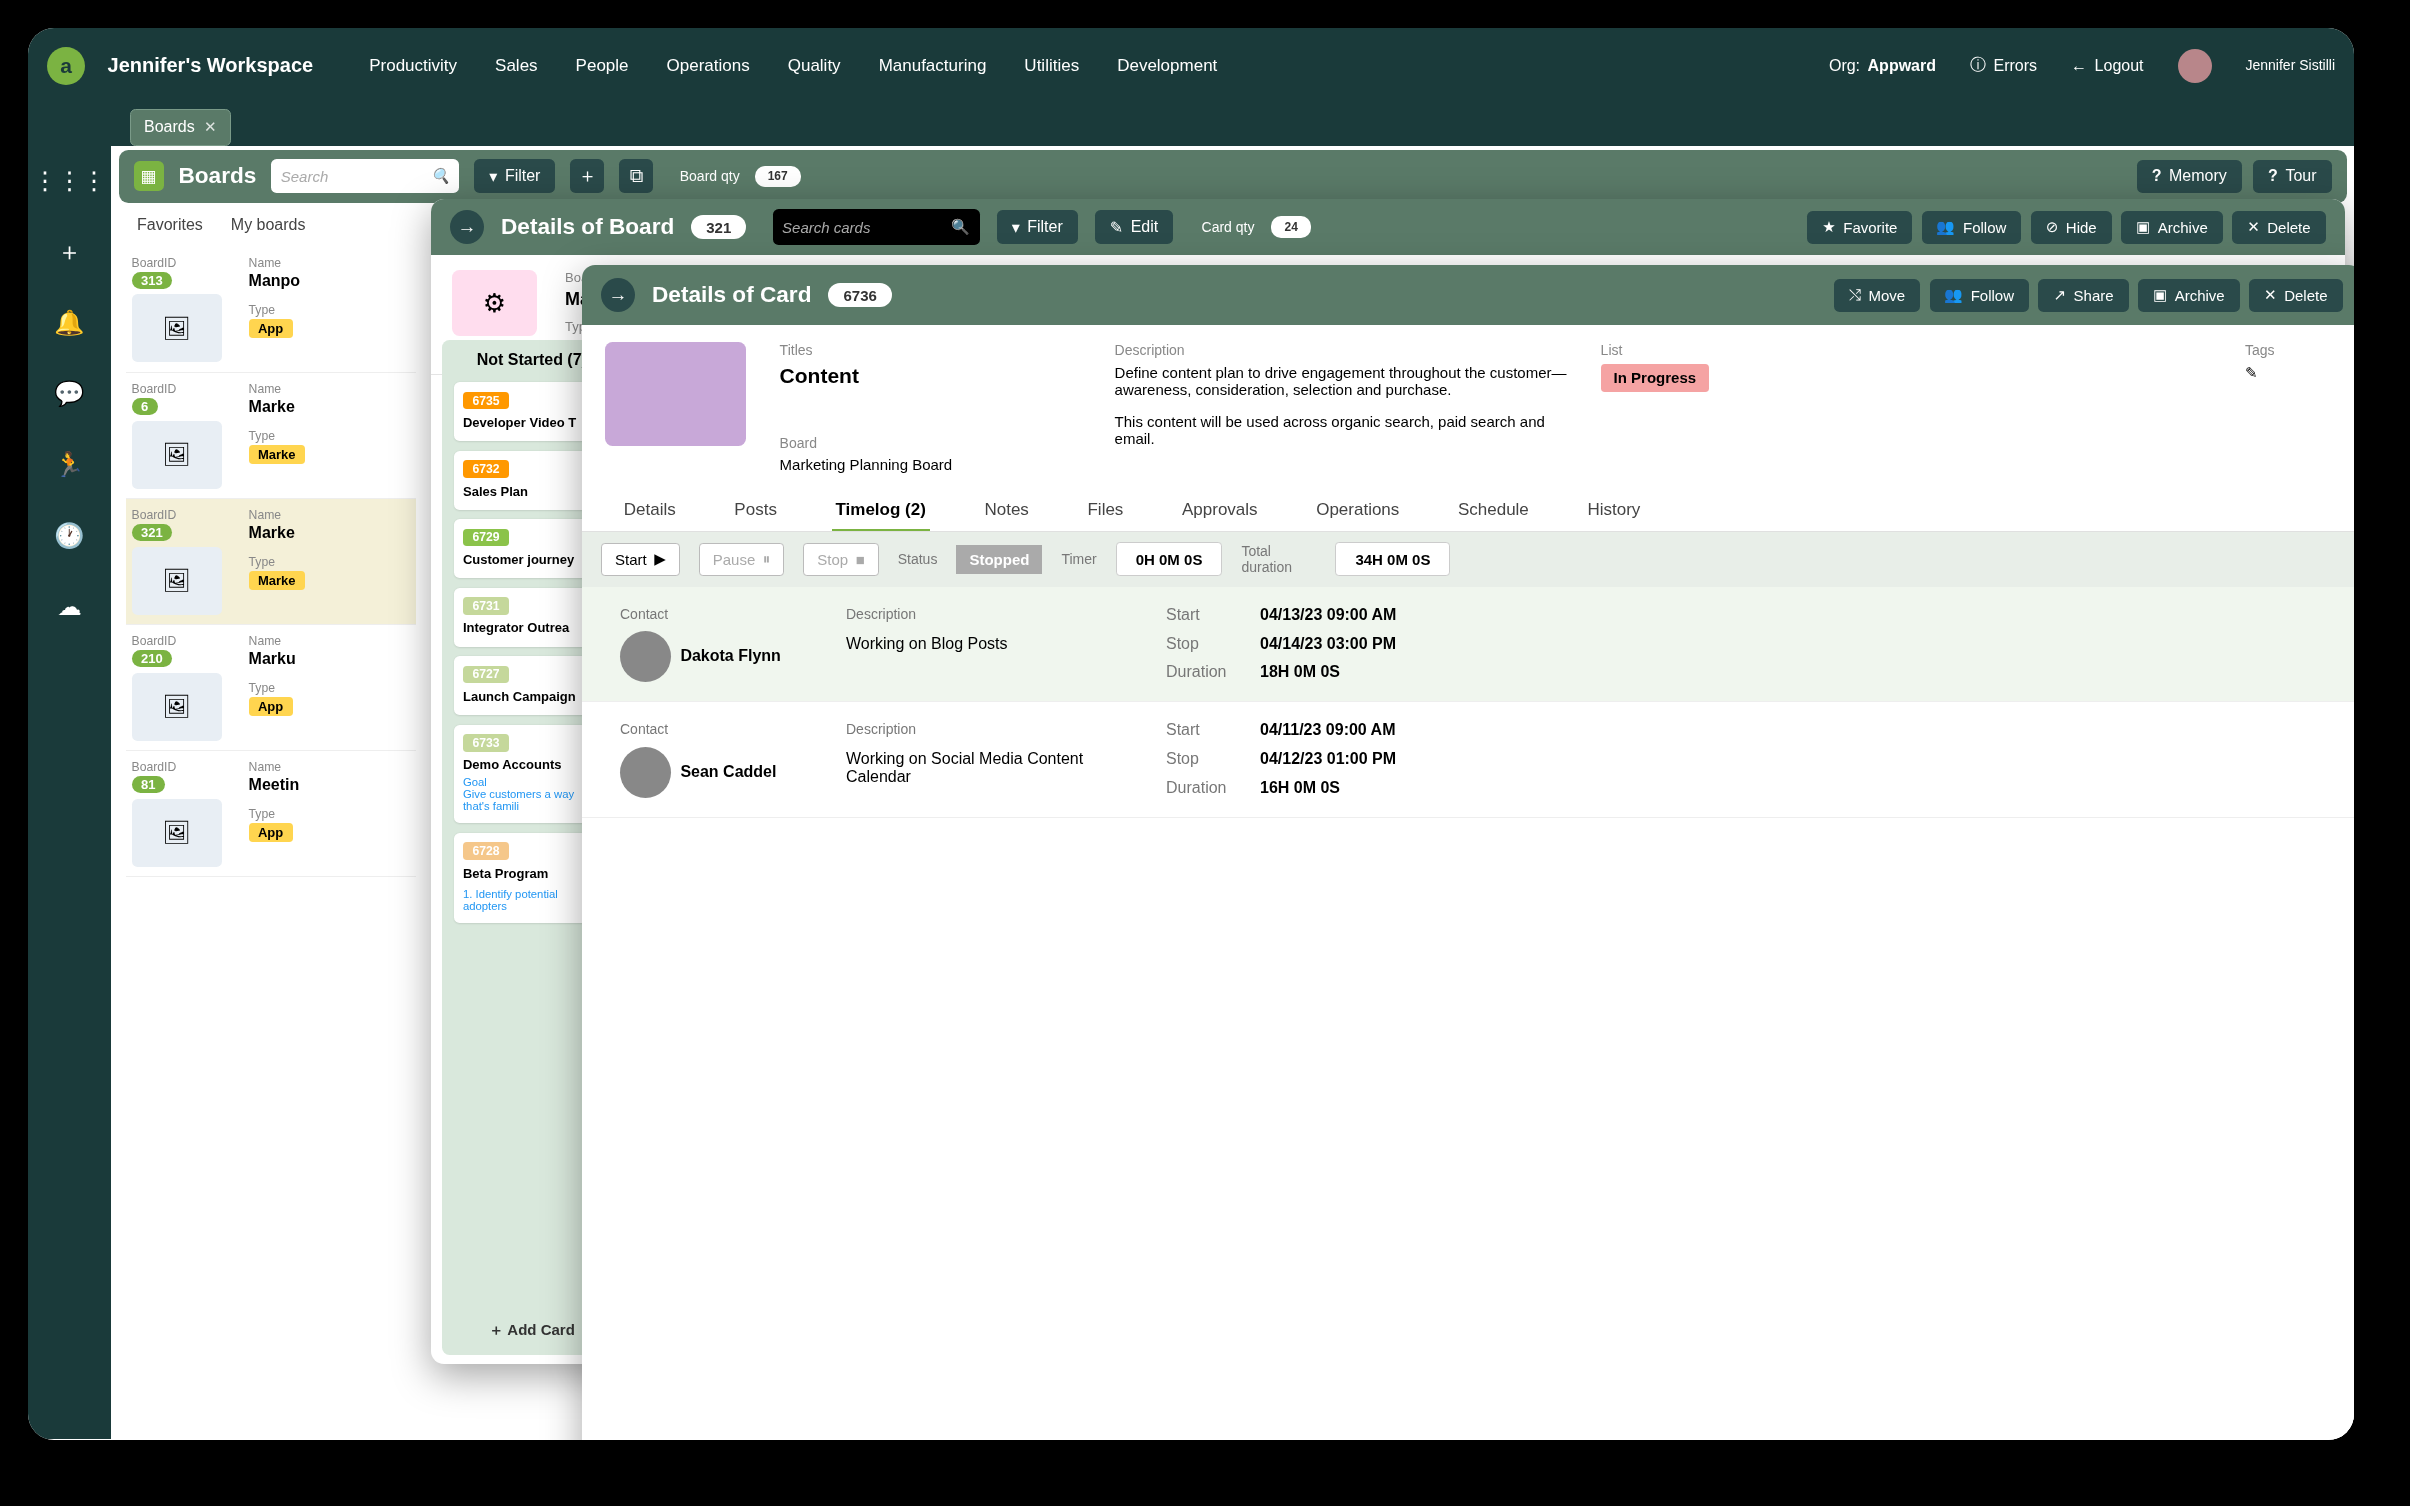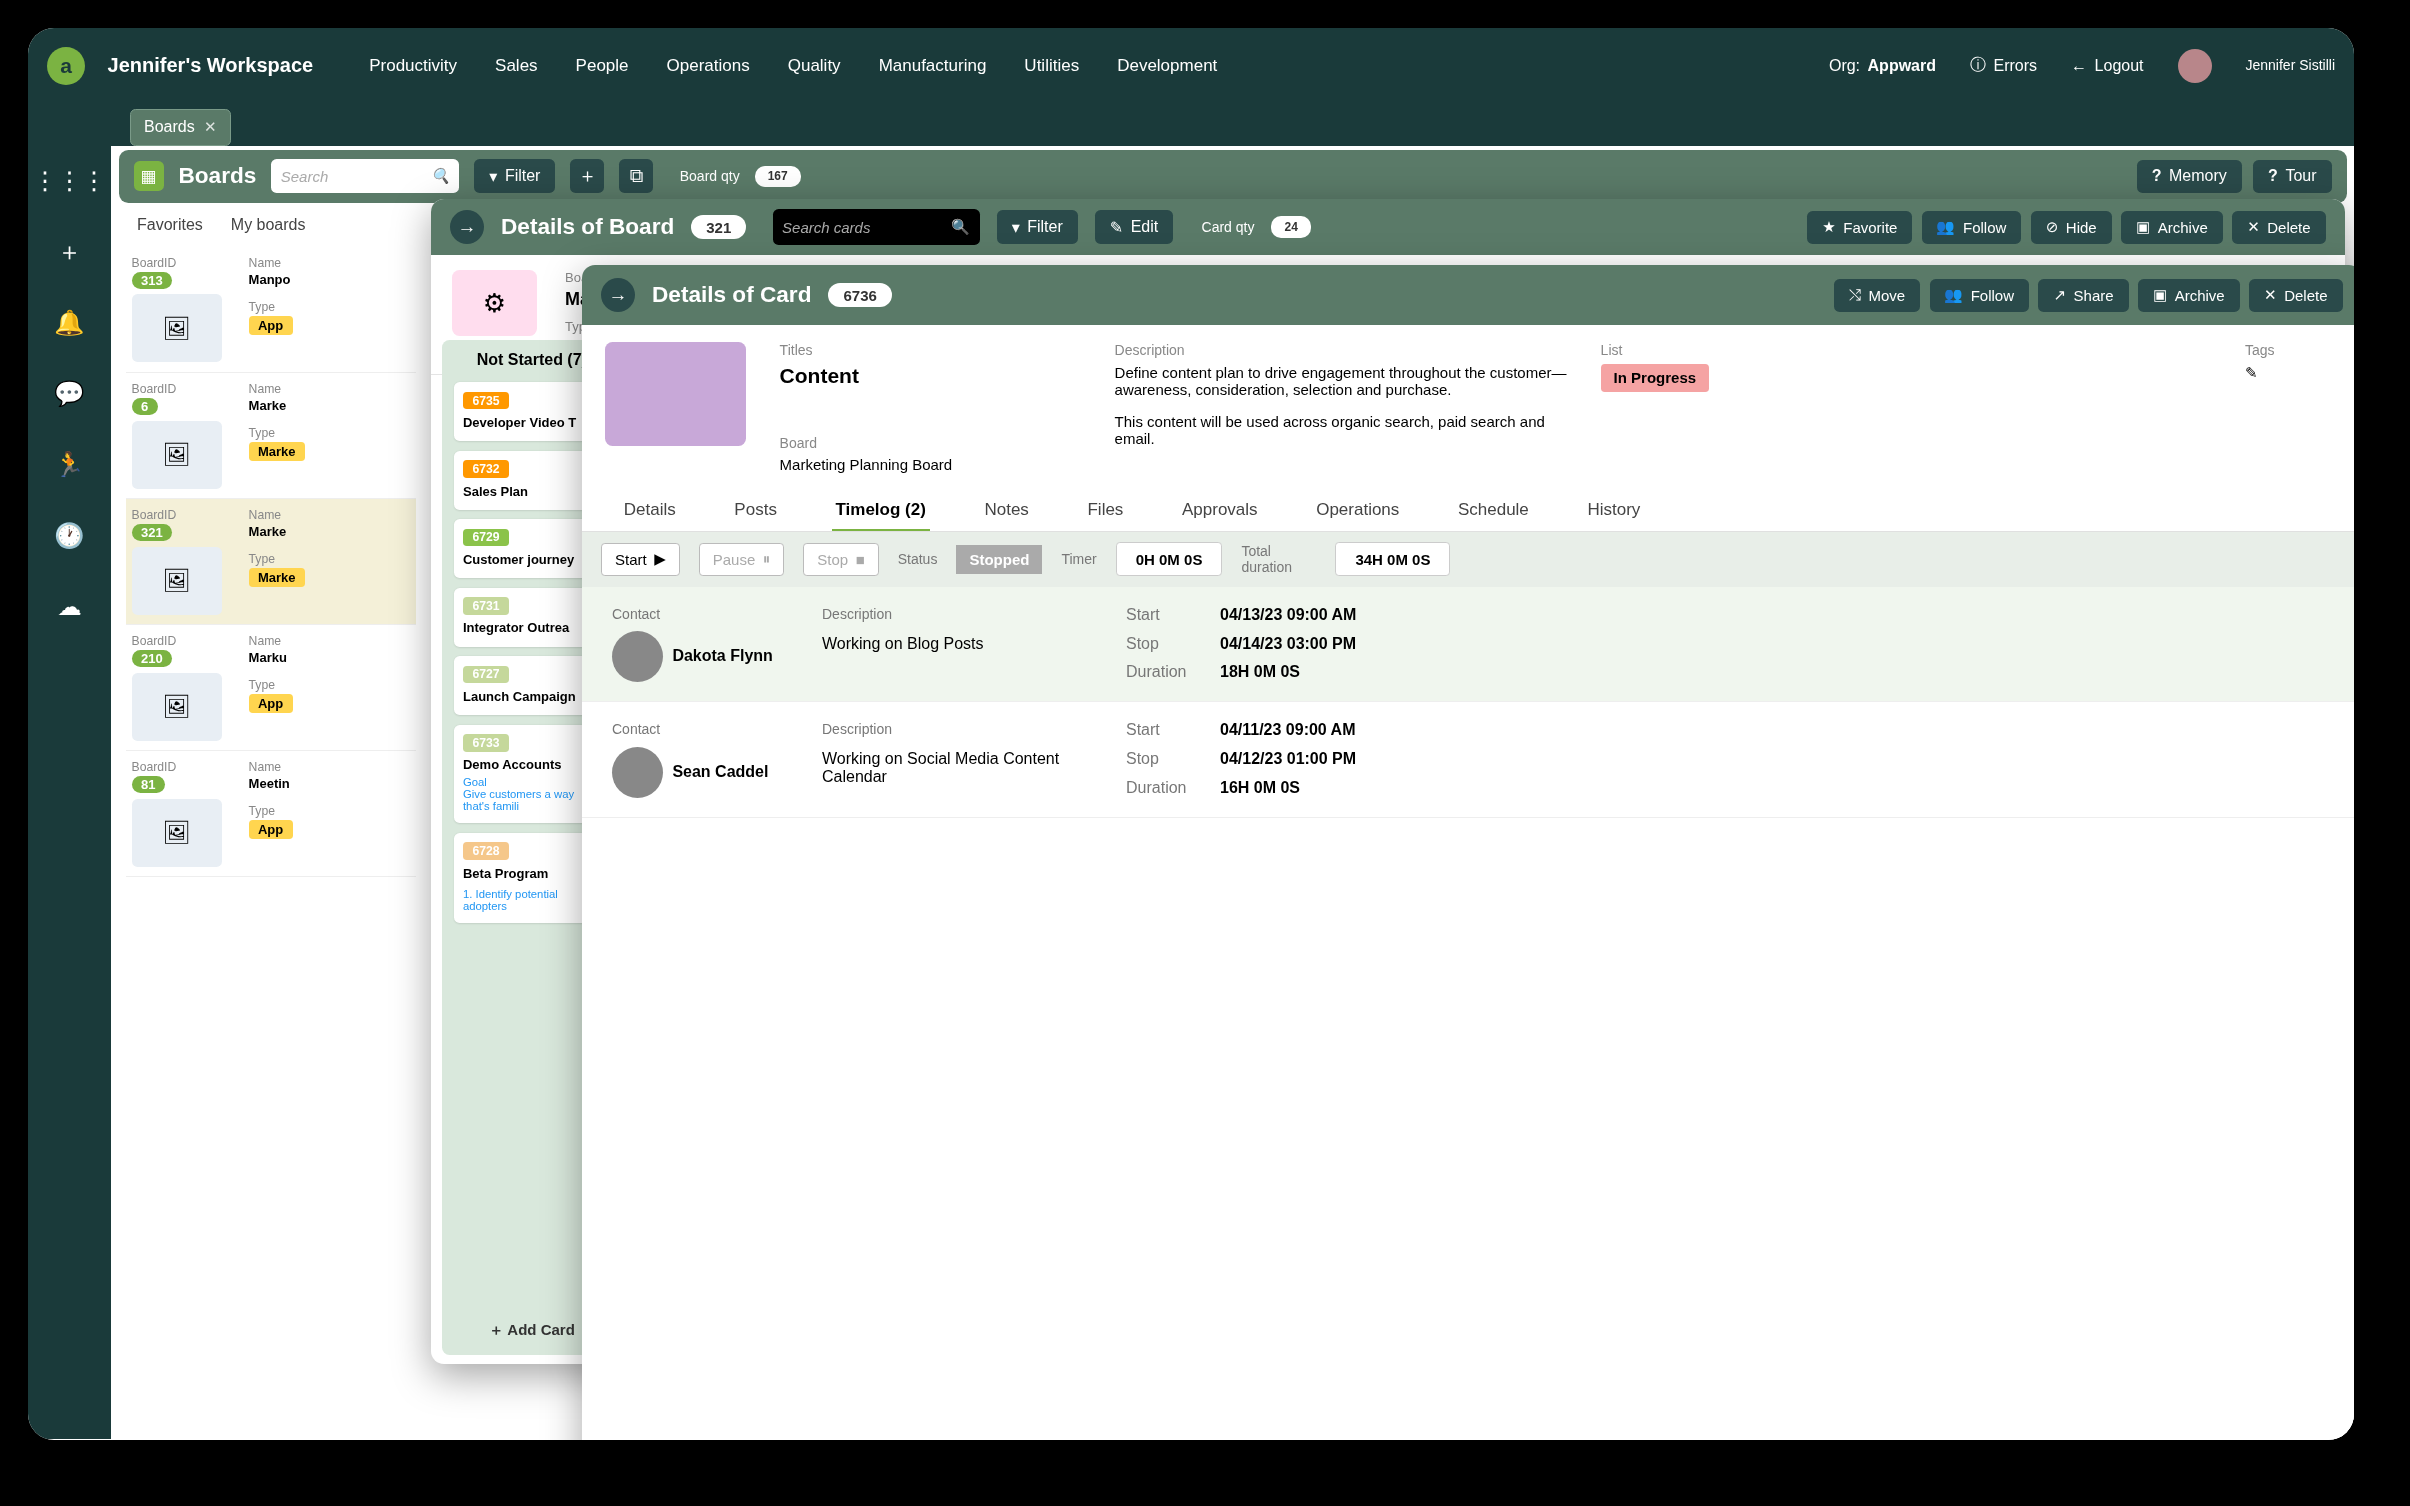--- a/index.html
+++ b/index.html
@@ -37,21 +37,21 @@
 
 .board-tabs{display:flex;gap:28px;padding:13px 26px;font-size:16px;color:#444}
 .board-tabs span{cursor:pointer}
 .board-list{padding:0 15px;width:320px}
 .board-item{display:flex;gap:13px;padding:9.4px 5.6px;border-bottom:0.9px solid #eee;font-size:14px}
 .bid-col{width:104px}
 .bid-lbl{color:#888;font-size:12.2px}
 .bid-chip{display:inline-block;background:#7bb342;color:#fff;border-radius:9.4px;padding:0.9px 9.4px;font-size:13px;font-weight:700;margin-top:1.9px}
 .thumb{width:90px;height:68px;background:#e8eef4;border-radius:5.6px;margin-top:5.6px;display:flex;align-items:center;justify-content:center;font-size:22.6px}
 .bname-col .lbl{color:#888;font-size:12.2px}
-.bname-col .val{font-weight:700;font-size:13px;margin-top:1.9px}
+.bname-col .val{font-weight:700;font-size:16px;margin-top:1.9px}
 .type-row{margin-top:13px}
 .app-chip{display:inline-block;background:#ffd54f;border-radius:3.8px;padding:1.9px 9.4px;font-size:13px;font-weight:700;margin-top:1.9px}
 
 .panel{position:absolute;background:#fff;border-radius:13px;box-shadow:0 11.3px 38px rgba(0,0,0,.35)}
 .board-panel{top:53px;left:320px;right:9.4px;bottom:75px}
 .panel-head{background:#5a7a68;color:#fff;border-radius:13px 13px 0 0;display:flex;align-items:center;padding:0 19px;gap:17px}
 .board-panel .panel-head{height:56px}
 .back-ic{width:34px;height:34px;border-radius:50%;background:#2a4a4a;display:flex;align-items:center;justify-content:center;font-size:19px;cursor:pointer}
 .panel-title{font-size:22.6px;font-weight:700}
 .id-pill{background:#fff;color:#333;border-radius:13px;padding:3.8px 15px;font-weight:700}
@@ -89,21 +89,21 @@
 .ctab{padding:9.4px 3.8px;cursor:pointer}
 .ctab.active{color:#000;font-weight:700;border-bottom:2.8px solid #7bb342}
 
 .tlbar{background:#e8eee8;height:55px;display:flex;align-items:center;padding:0 19px;gap:19px;font-size:15px}
 .tlbtn{background:#fff;border:0.9px solid #bbb;border-radius:3.8px;padding:6.6px 13px;display:flex;align-items:center;gap:7.5px;cursor:pointer}
 .tlbtn.dis{color:#aaa}
 .status-chip{background:#aaa;color:#fff;border-radius:0;padding:5.6px 13px;font-weight:600}
 .tlval{background:#fff;border:0.9px solid #ccc;border-radius:3.8px;padding:7.5px 19px;font-weight:600}
 .lbl2{color:#777;font-size:14px}
 
-.logrow{display:flex;padding:19px 30px;gap:22px;font-size:16px;border-bottom:0.9px solid #eee}
+.logrow{display:flex;padding:19px 38px;gap:38px;font-size:16px;border-bottom:0.9px solid #eee}
 .logrow.first{background:#f0f6ee}
 .lcontact{width:188px}
 .lcontact .av{width:51px;height:51px;border-radius:50%;background:#888;display:inline-block;vertical-align:middle;margin-right:9.4px}
 .ldesc{width:282px}
 .ldates{display:grid;grid-template-columns:94px 188px;row-gap:9.4px}
 .ldates .k{color:#777}
 .ldates .v{font-weight:600}
 </style>
 </head>
 <body>

